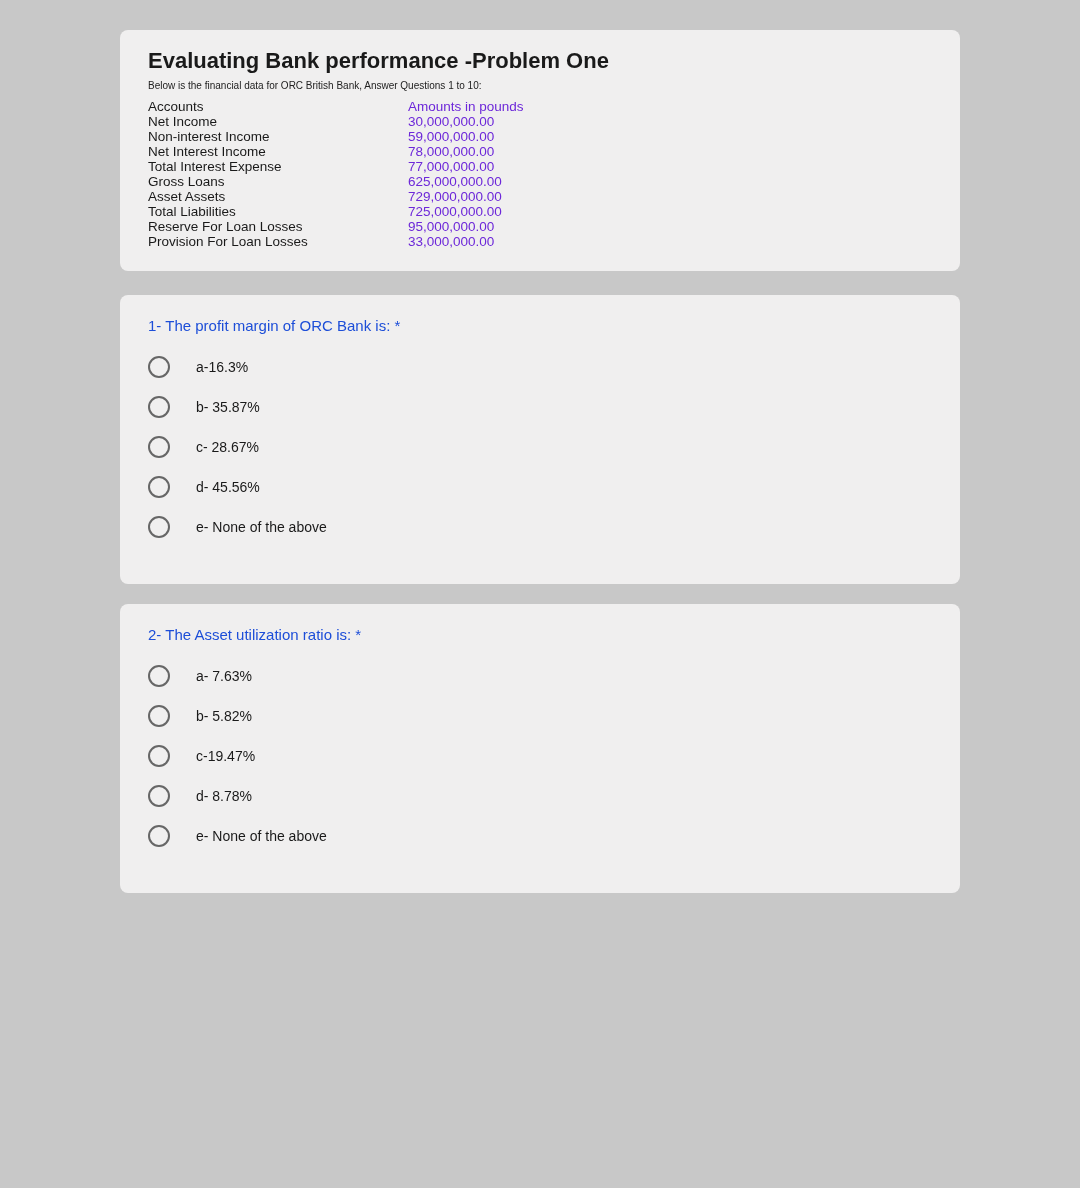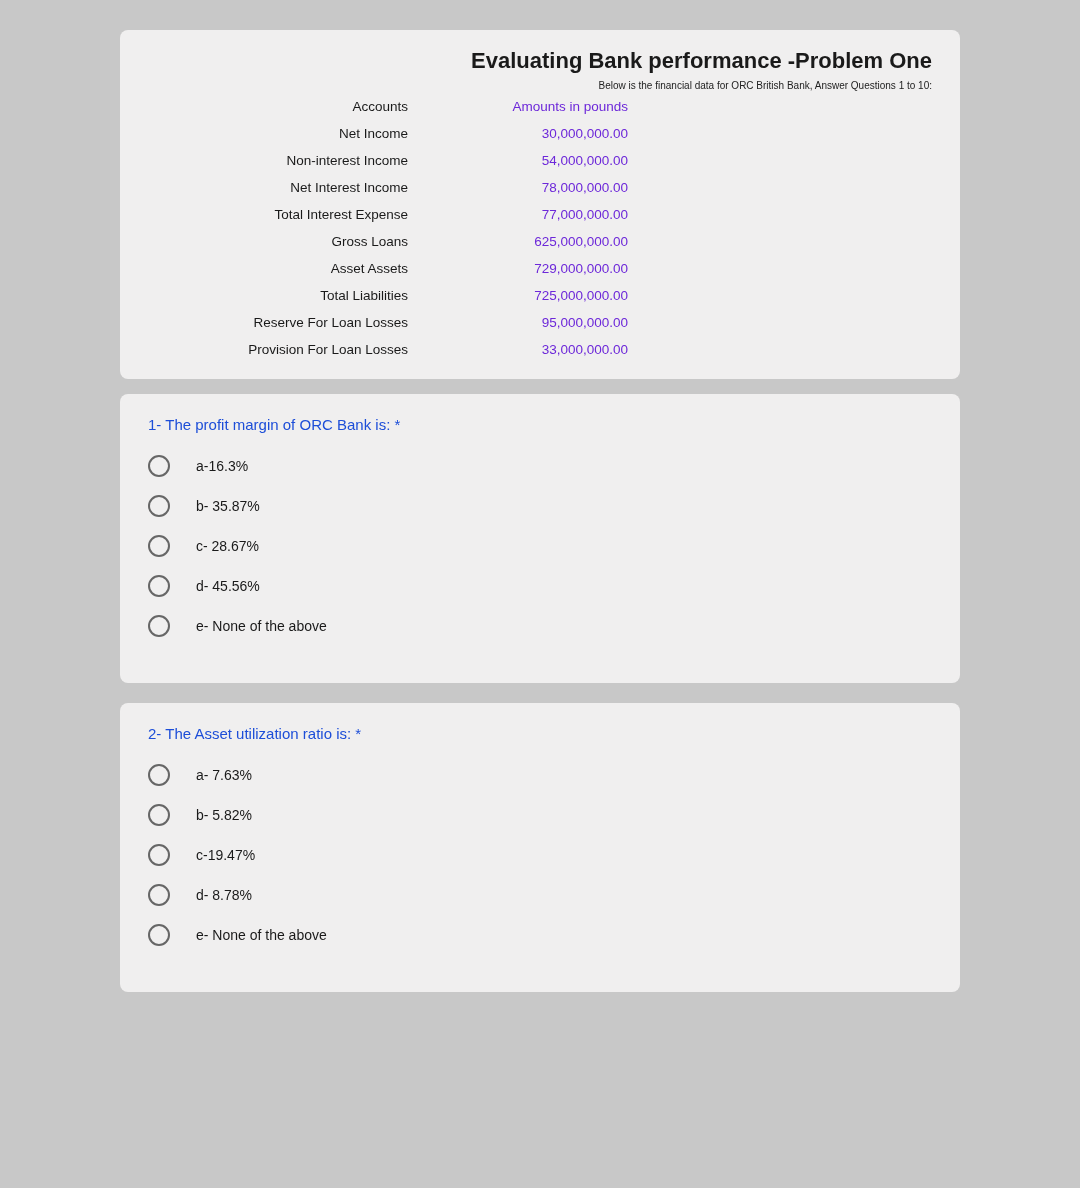--- a/index.html
+++ b/index.html
@@ -26,28 +26,27 @@
     .subtitle {
       font-size: 10px;
       color: #222;
       margin-bottom: 8px;
     }
 
     .data-table-card {
       background-color: #f0efef;
       border-radius: 8px;
       padding: 18px 28px 22px 28px;
-      margin-bottom: 15px;
-      text-align: right;
+      margin-bottom: 24px;
     }
 
     .data-table {
       display: grid;
       grid-template-columns: 260px 220px;
-      row-gap: 12px;
+      row-gap: 0;
     }
 
     .data-label {
       font-size: 13.5px;
       color: #1a1a1a;
     }
 
     .data-value {
       font-size: 13.5px;
       color: #6d28d9;
@@ -98,21 +97,21 @@
   <div class="page-title">Evaluating Bank performance -Problem One</div>
   <div class="subtitle">Below is the financial data for ORC British Bank, Answer Questions 1 to 10:</div>
   <div class="data-table">
     <div class="data-label header-row">Accounts</div>
     <div class="data-value header-row">Amounts in pounds</div>
 
     <div class="data-label">Net Income</div>
     <div class="data-value">30,000,000.00</div>
 
     <div class="data-label">Non-interest Income</div>
-    <div class="data-value">54,000,000.00</div>
+    <div class="data-value">59,000,000.00</div>
 
     <div class="data-label">Net Interest Income</div>
     <div class="data-value">78,000,000.00</div>
 
     <div class="data-label">Total Interest Expense</div>
     <div class="data-value">77,000,000.00</div>
 
     <div class="data-label">Gross Loans</div>
     <div class="data-value">625,000,000.00</div>
 

